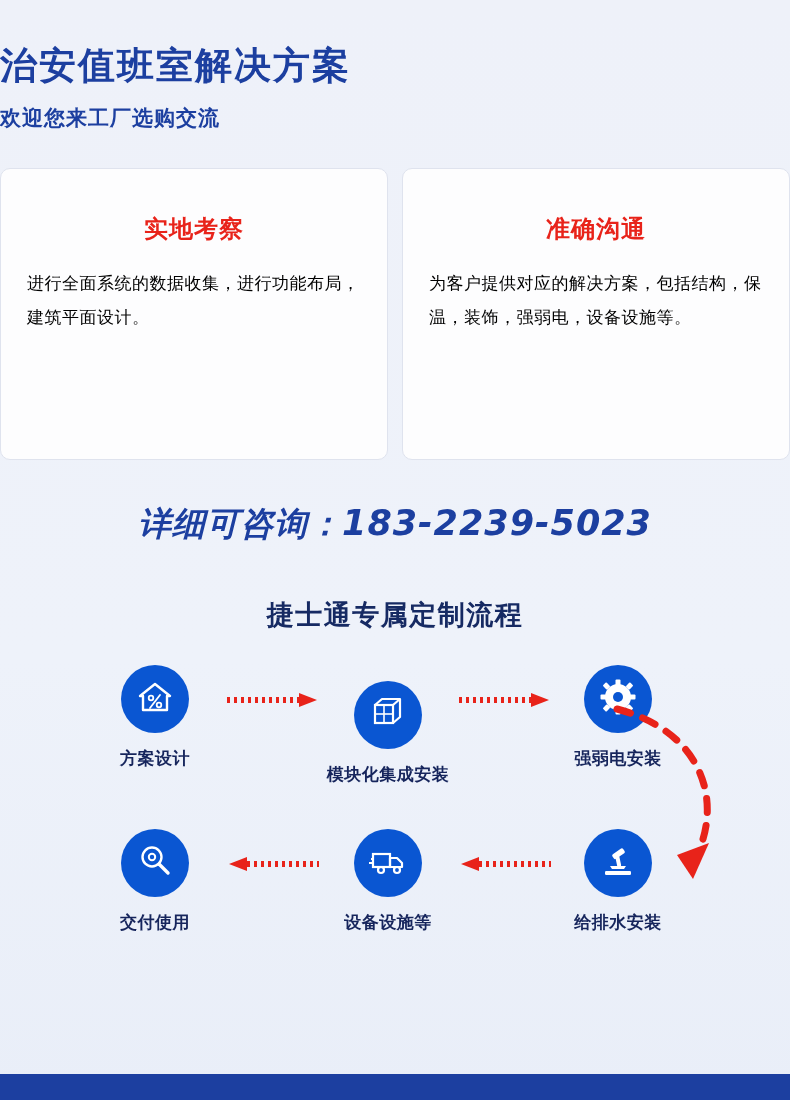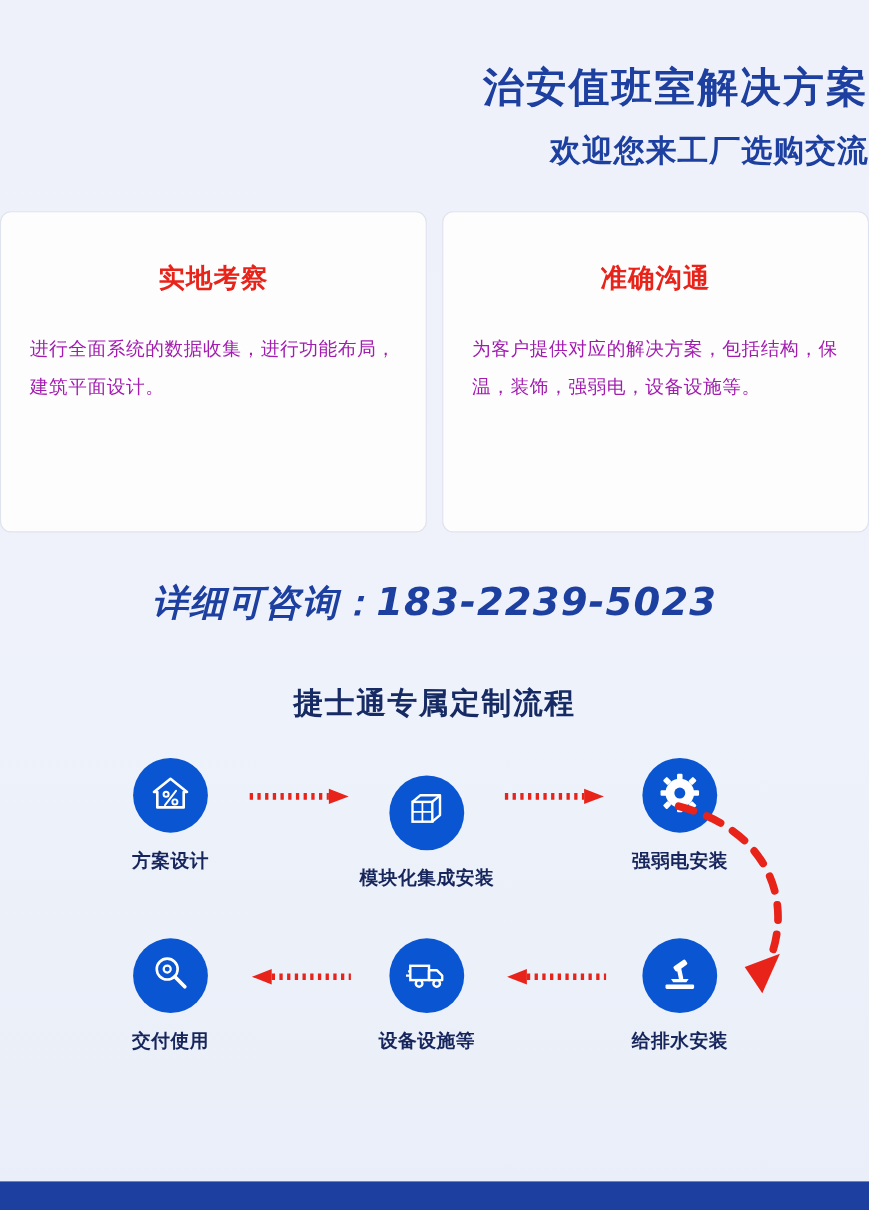--- a/index.html
+++ b/index.html
@@ -18,33 +18,33 @@
   .page {
     position: relative;
     width: 790px;
     height: 1100px;
     box-sizing: border-box;
     background: linear-gradient(180deg, #eef1f9 0%, #eef2fa 60%, #e9eef8 100%);
   }
 
   
   .header {
-    padding-top: 58px;
-    text-align: right;
+    padding-top: 44px;
+    text-align: left;
   }
   .title-main {
     font-size: 37px;
     font-weight: bold;
     letter-spacing: 2px;
     color: #1c3fa0;
     line-height: 1.2;
   }
   .title-sub {
     margin-top: 16px;
-    font-size: 28px;
+    font-size: 21px;
     font-weight: bold;
     letter-spacing: 1px;
     color: #1c3fa0;
   }
 
   
   .cards {
     display: flex;
     justify-content: center;
     gap: 14px;
@@ -60,24 +60,24 @@
     padding: 44px 26px 20px 26px;
   }
   .card-title {
     text-align: center;
     color: #e8231a;
     font-size: 24px;
     font-weight: bold;
     letter-spacing: 1px;
   }
   .card-body {
-    margin-top: 32px;
+    margin-top: 22px;
     font-size: 17px;
     line-height: 2.0;
-    color: #a21caf;
+    color: #000000;
     letter-spacing: 0.5px;
   }
 
   
   .phone-row {
     margin-top: 42px;
     text-align: center;
     color: #1c3fa0;
     font-style: italic;
     font-weight: bold;

